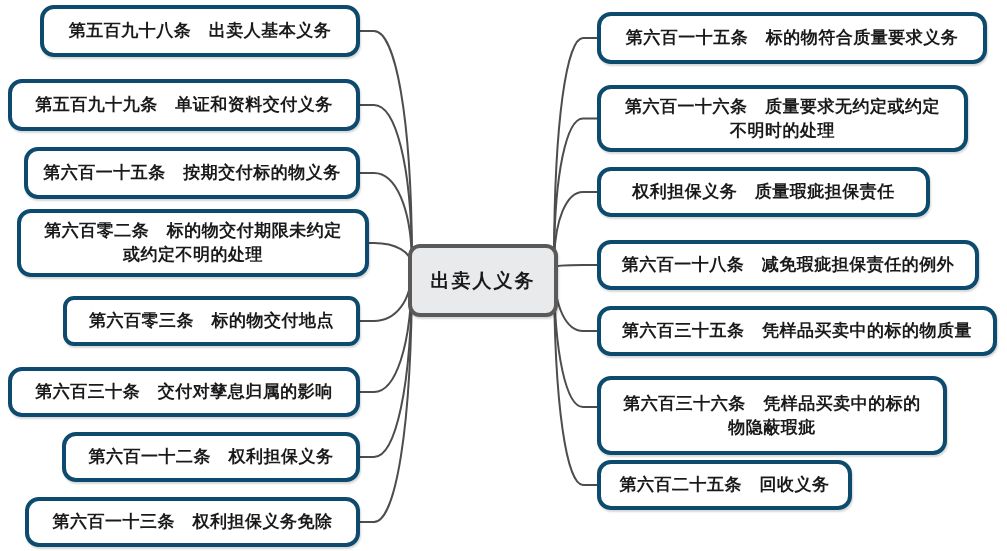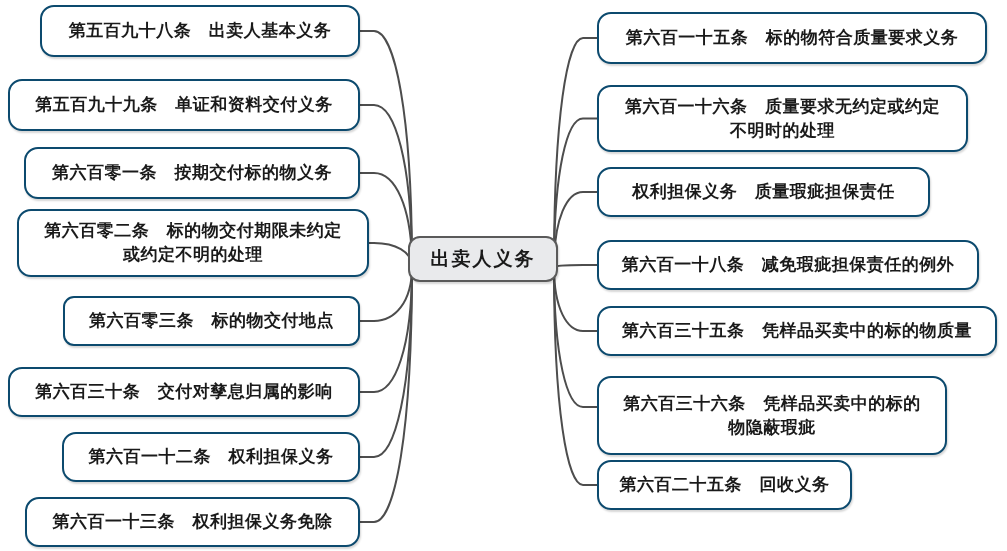--- a/index.html
+++ b/index.html
@@ -19,21 +19,21 @@
     position: absolute;
     left: 0;
     top: 0;
     width: 1007px;
     height: 551px;
     pointer-events: none;
   }
   .node {
     position: absolute;
     box-sizing: border-box;
-    border: 2px solid #0c4a6e;
+    border: 4px solid #0c4a6e;
     border-radius: 14px;
     background: #ffffff;
     display: flex;
     align-items: center;
     justify-content: center;
     text-align: center;
     color: #1a1a1a;
     font-weight: 700;
     font-size: 17px;
     line-height: 1.45;
@@ -73,31 +73,31 @@
       <path d="M 360 522 L 374 522 C 394.9 522, 412 432.75, 412 267" fill="none" stroke="#4d4d4d" stroke-width="2" stroke-linecap="round"></path>
       <path d="M 597 38 L 583 38 C 567.05 38, 554 118.14999999999999, 554 267" fill="none" stroke="#4d4d4d" stroke-width="2" stroke-linecap="round"></path>
       <path d="M 597 118.5 L 583 118.5 C 567.05 118.5, 554 170.475, 554 267" fill="none" stroke="#4d4d4d" stroke-width="2" stroke-linecap="round"></path>
       <path d="M 597 192 L 583 192 C 567.05 192, 554 218.25, 554 267" fill="none" stroke="#4d4d4d" stroke-width="2" stroke-linecap="round"></path>
       <path d="M 597 265 L 583 265 C 567.05 265, 554 265.7, 554 267" fill="none" stroke="#4d4d4d" stroke-width="2" stroke-linecap="round"></path>
       <path d="M 597 331 L 583 331 C 567.05 331, 554 308.6, 554 267" fill="none" stroke="#4d4d4d" stroke-width="2" stroke-linecap="round"></path>
       <path d="M 597 407 L 583 407 C 567.05 407, 554 358, 554 267" fill="none" stroke="#4d4d4d" stroke-width="2" stroke-linecap="round"></path>
       <path d="M 597 485 L 583 485 C 567.05 485, 554 408.7, 554 267" fill="none" stroke="#4d4d4d" stroke-width="2" stroke-linecap="round"></path>
     </svg>
   <div id="nodes-layer">
-      <div class="node center" style="left: 408px; top: 236px; width: 150px; height: 46px;">
+      <div class="node center" style="left: 408px; top: 244px; width: 150px; height: 73px;">
         <span class="label">出卖人义务</span>
       </div>
       <div class="node" style="left: 40px; top: 5px; width: 320px; height: 52px;">
         <span class="label">第五百九十八条　出卖人基本义务</span>
       </div>
       <div class="node" style="left: 8px; top: 79px; width: 352px; height: 52px;">
         <span class="label">第五百九十九条　单证和资料交付义务</span>
       </div>
       <div class="node" style="left: 24px; top: 147px; width: 336px; height: 52px;">
-        <span class="label">第六百零一条　按期交付标的物义务</span>
+        <span class="label">第六百一十五条　按期交付标的物义务</span>
       </div>
       <div class="node two-line" style="left: 17px; top: 209px; width: 352px; height: 68px;">
         <span class="label">第六百零二条　标的物交付期限未约定
 或约定不明的处理</span>
       </div>
       <div class="node" style="left: 63px; top: 296px; width: 297px; height: 50px; border-radius: 11px;">
         <span class="label">第六百零三条　标的物交付地点</span>
       </div>
       <div class="node" style="left: 8px; top: 367px; width: 352px; height: 50px;">
         <span class="label">第六百三十条　交付对孳息归属的影响</span>

